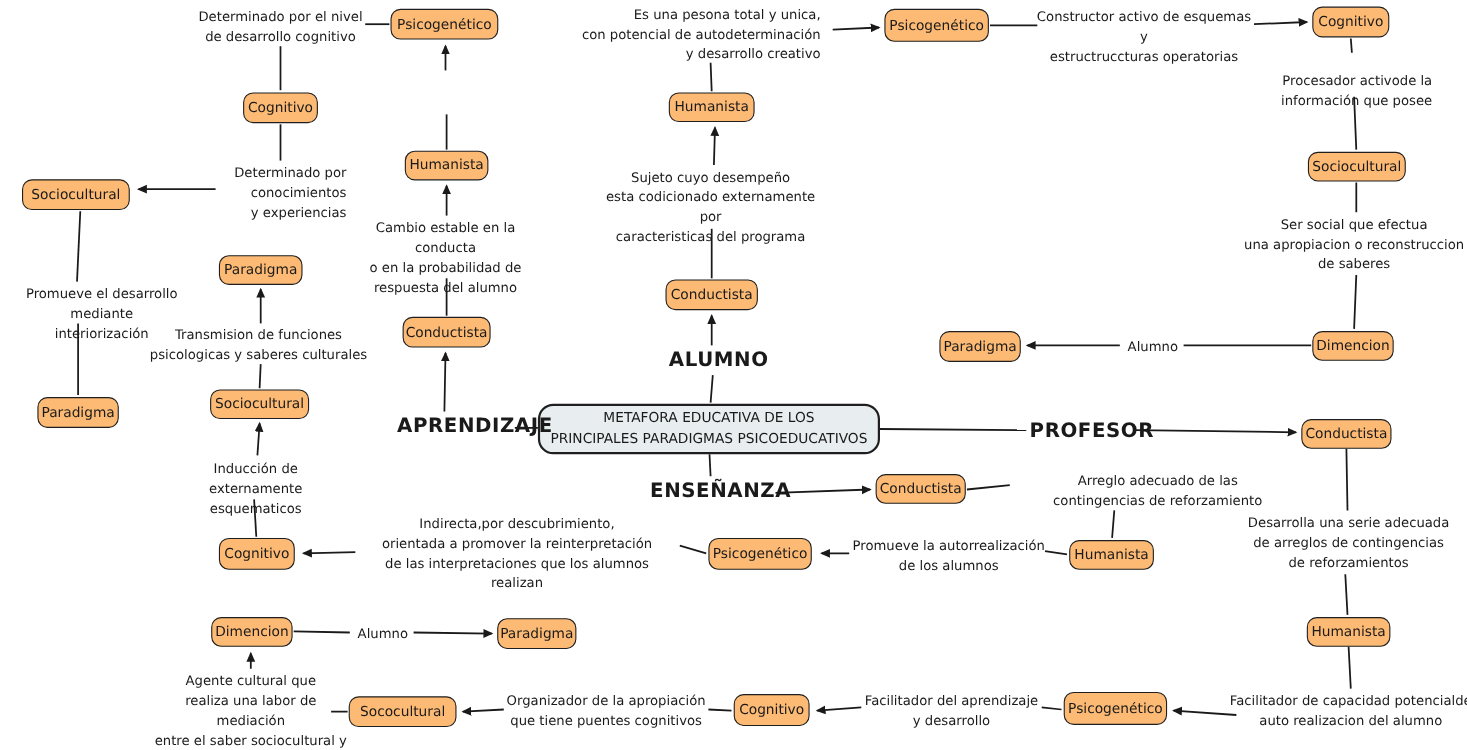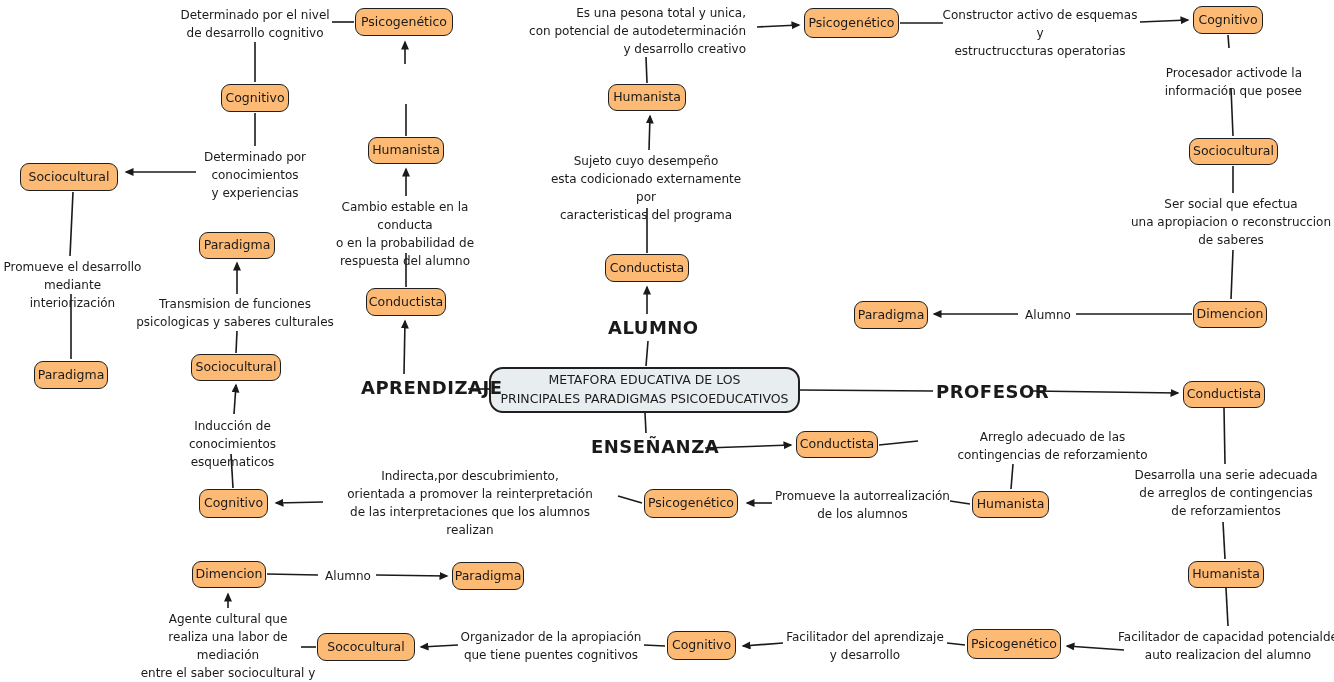--- a/index.html
+++ b/index.html
@@ -153,31 +153,31 @@
   <div class="node" style="left:199px;top:489px;width:69px;height:29px;">Cognitivo</div>
   <div class="node" style="left:192px;top:561px;width:74px;height:27px;">Dimencion</div>
   <div class="node" style="left:452px;top:562px;width:72px;height:28px;">Paradigma</div>
   <div class="node" style="left:317px;top:633px;width:98px;height:28px;">Sococultural</div>
   <div class="node" style="left:667px;top:631px;width:69px;height:29px;">Cognitivo</div>
   <div class="node" style="left:967px;top:629px;width:94px;height:30px;">Psicogenético</div>
   <div class="node" style="left:1188px;top:561px;width:76px;height:27px;">Humanista</div>
 
   <div class="edge-label" style="left:160px;top:6px;width:190px;">Determinado por el nivel
 de desarrollo cognitivo</div>
-  <div class="edge-label" style="left:195px;top:148px;width:120px;">Determinado por
+  <div class="edge-label" style="left:195px;top:148px;width:120px;text-align:right;">Determinado por
 conocimientos
 y experiencias</div>
-  <div class="edge-label" style="left:0px;top:258px;width:145px;">Promueve el desarrollo
+  <div class="edge-label" style="left:0px;top:258px;width:145px;padding-left:20px;">Promueve el desarrollo
 mediante interiorización</div>
   <div class="edge-label" style="left:135px;top:295px;width:200px;">Transmision de funciones
 psicologicas y saberes culturales</div>
   <div class="edge-label" style="left:315px;top:198px;width:180px;">Cambio estable en la conducta
 o en la probabilidad de
 respuesta del alumno</div>
-  <div class="edge-label" style="left:150px;top:417px;width:165px;">Inducción de conocimientos
+  <div class="edge-label" style="left:150px;top:417px;width:165px;">Inducción de externamente
 esquematicos</div>
   <div class="edge-label" style="left:520px;top:4px;width:226px;text-align:right;">Es una pesona total y unica,
 con potencial de autodeterminación
 y desarrollo creativo</div>
   <div class="edge-label" style="left:540px;top:152px;width:212px;">Sujeto cuyo desempeño
 esta codicionado externamente por
 caracteristicas del programa</div>
   <div class="edge-label" style="left:940px;top:6px;width:200px;">Constructor activo de esquemas y
 estructruccturas operatorias</div>
   <div class="edge-label" style="left:1160px;top:64px;width:142px;text-align:right;">Procesador activode la

